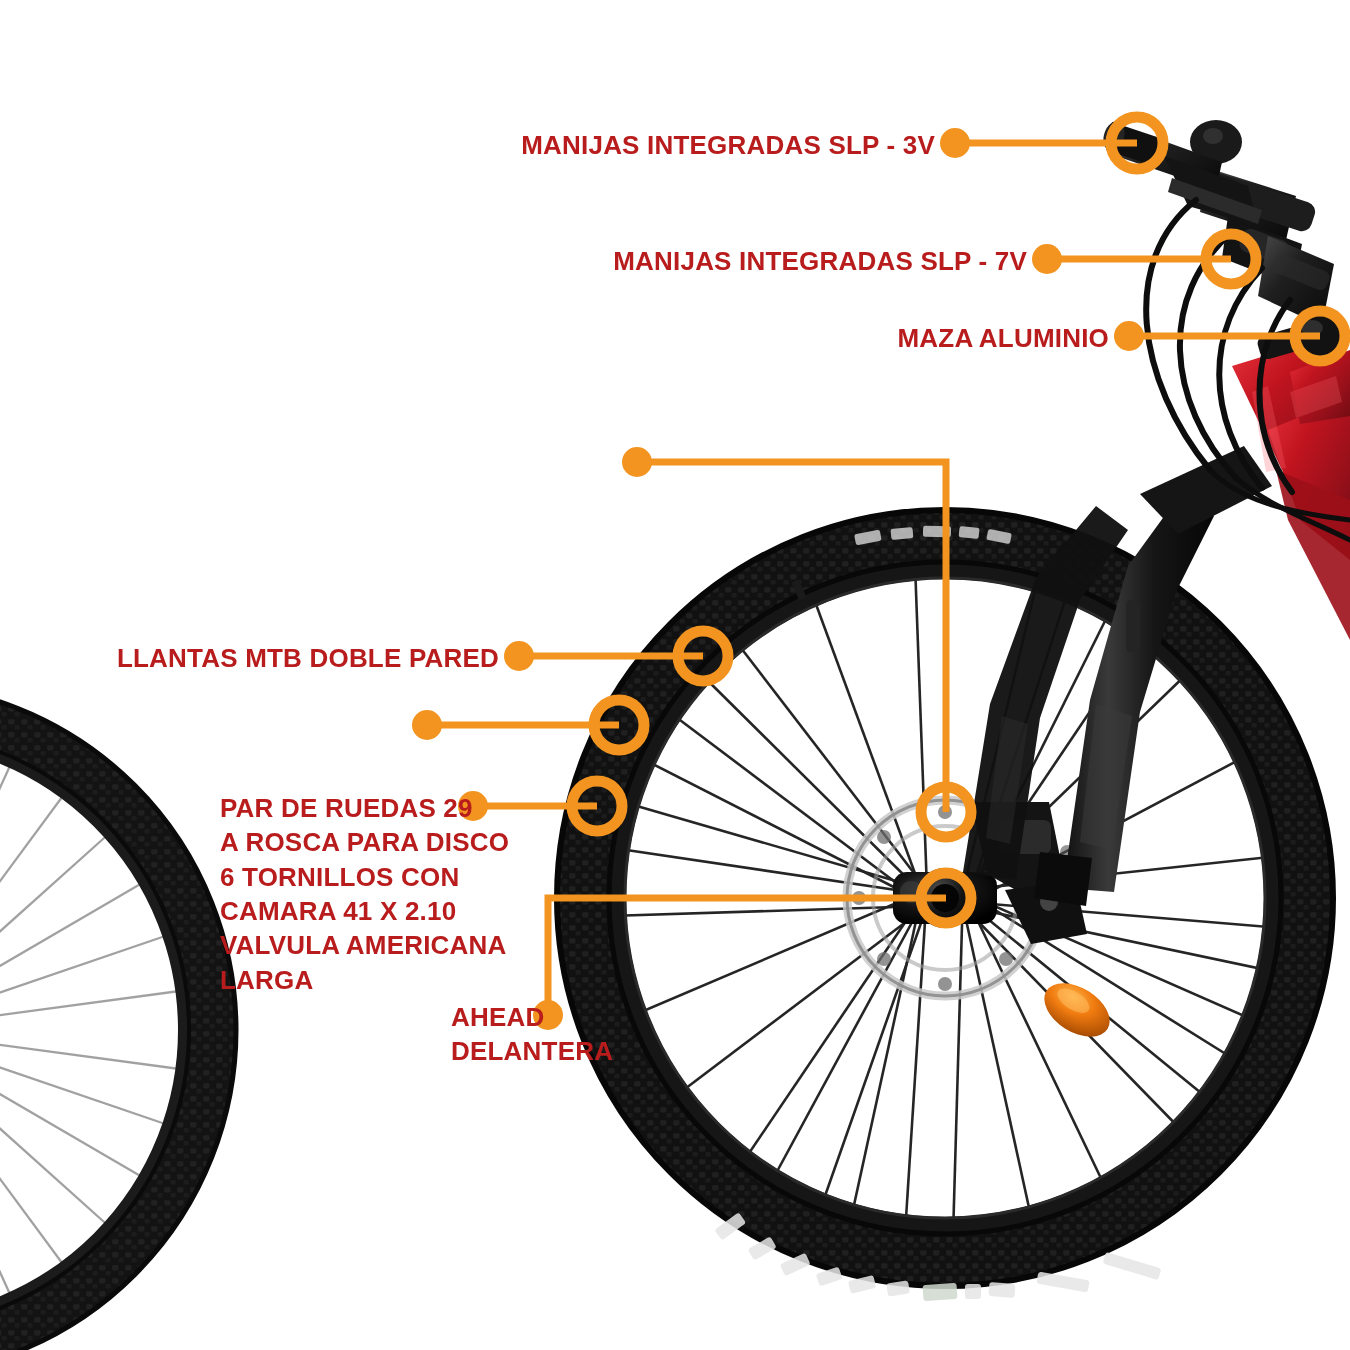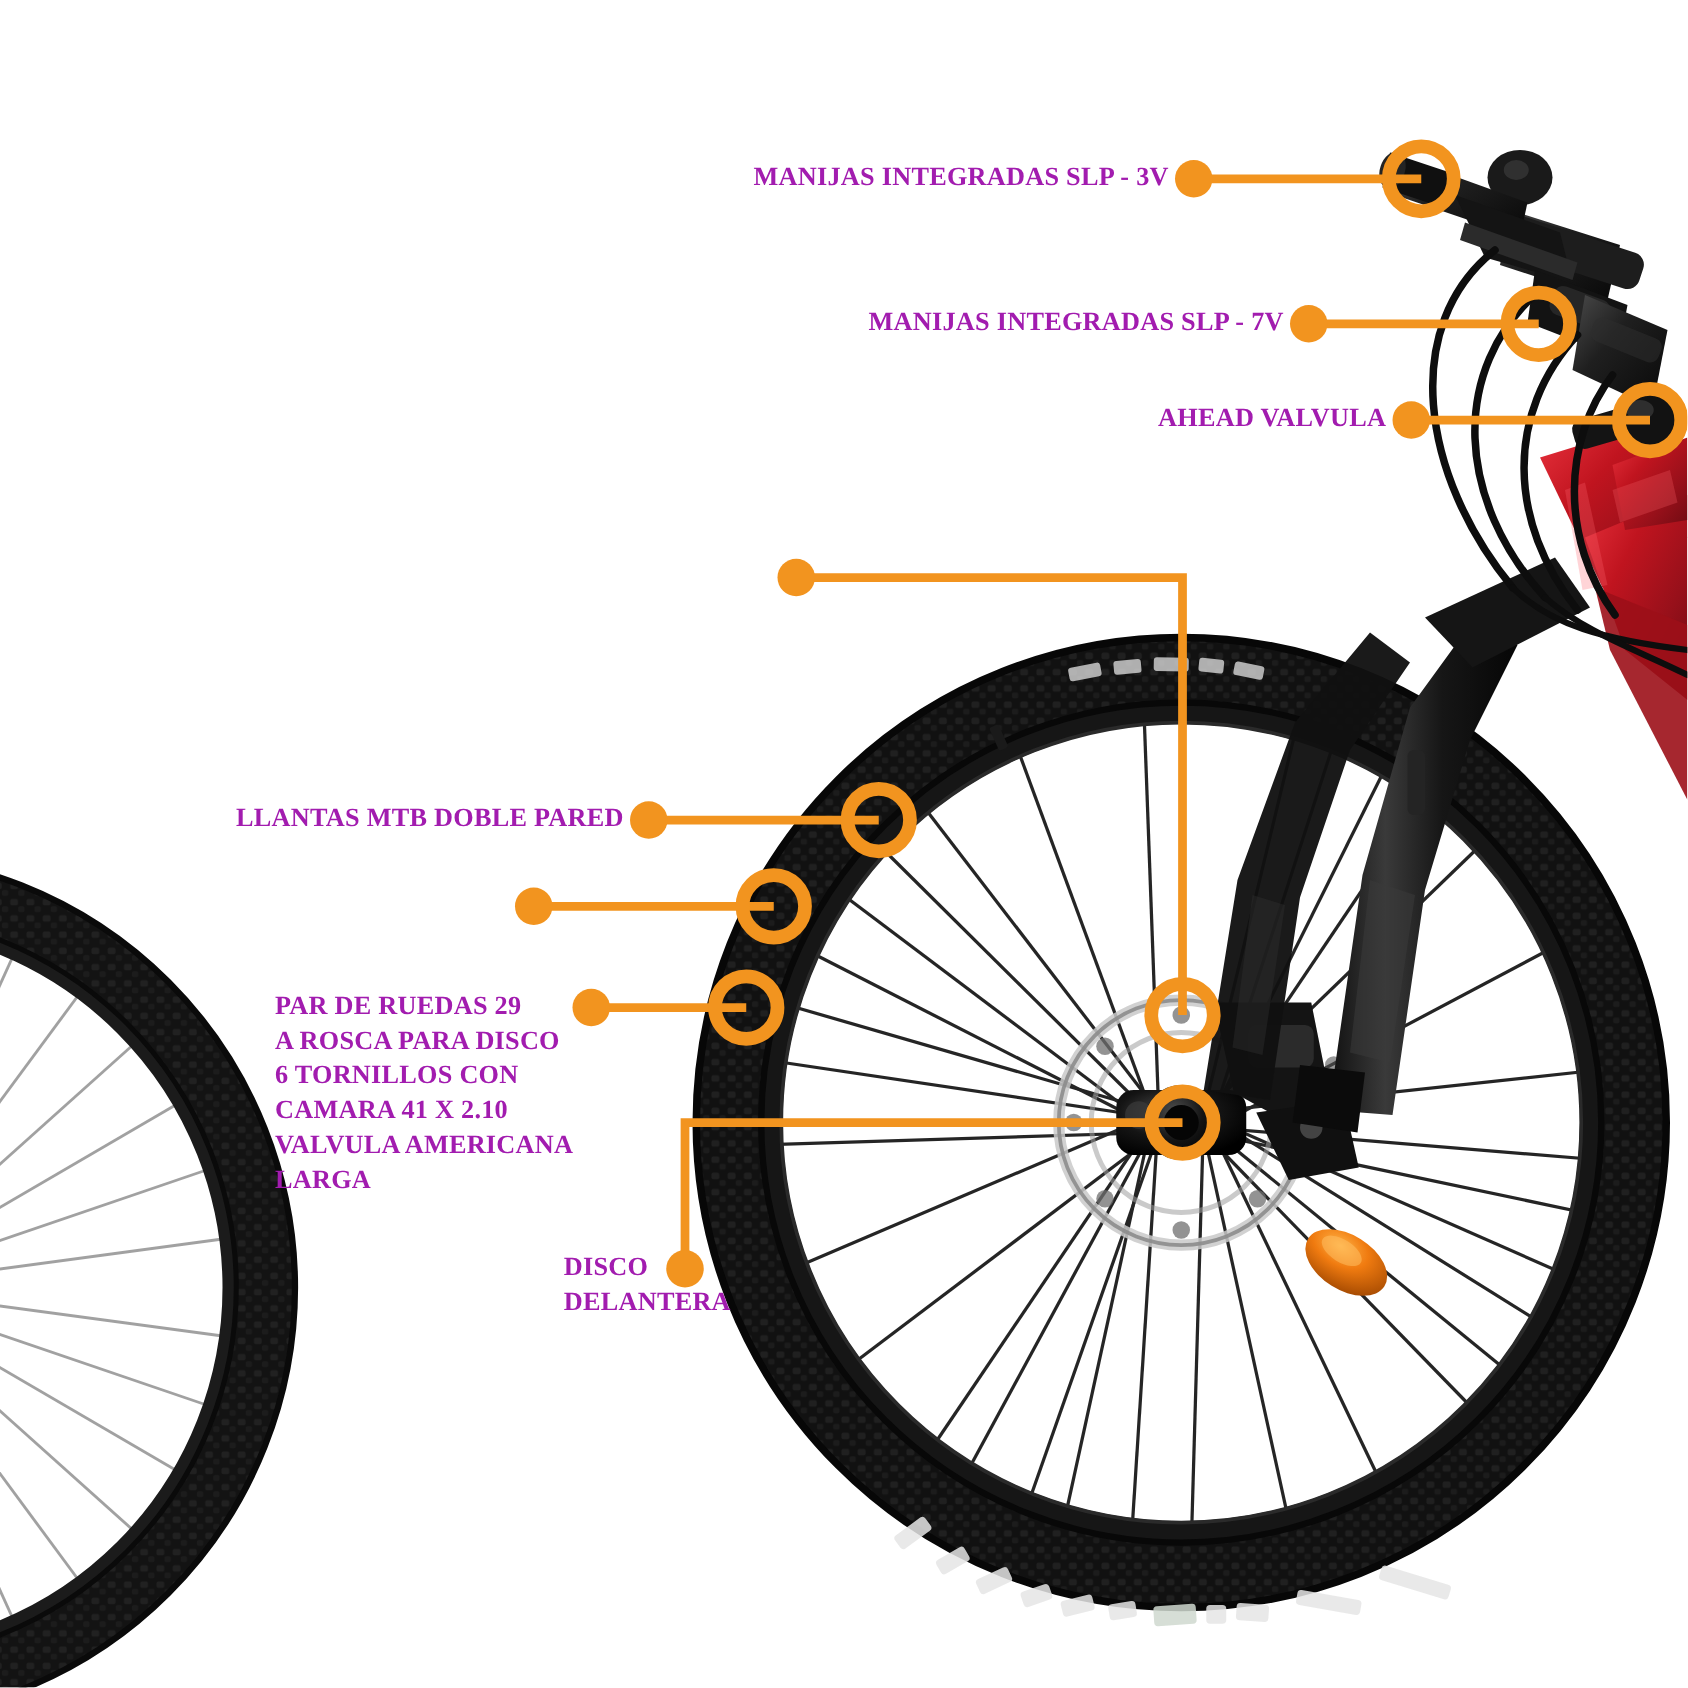--- a/index.html
+++ b/index.html
@@ -20,24 +20,24 @@
     left: 0;
     top: 0;
     width: 1350px;
     height: 1350px;
   }
   #bike-svg { z-index: 1; }
   #callout-svg { z-index: 2; }
   .callout-label {
     position: absolute;
     z-index: 3;
-    color: #a21caf;
-    font-family: Liberation Serif, serif;
+    color: #b91c1c;
+    font-family: Liberation Sans, sans-serif;
     font-weight: bold;
-    font-size: 21px;
+    font-size: 26px;
     letter-spacing: 0.2px;
     line-height: 1.32;
     white-space: pre-line;
   }
   .lbl-right { text-align: right; }
   .lbl-left  { text-align: left; }
 </style>
 </head>
 <body>
 
@@ -360,29 +360,29 @@
       <circle cx="619" cy="725" r="25"></circle>
       <circle cx="597" cy="806" r="25"></circle>
       <circle cx="946" cy="898" r="25"></circle>
     </g>
   </svg>
 
   <div class="callout-label lbl-right" style="right:415px; top:128px;">MANIJAS INTEGRADAS SLP - 3V</div>
 
   <div class="callout-label lbl-right" style="right:323px; top:244px;">MANIJAS INTEGRADAS SLP - 7V</div>
 
-  <div class="callout-label lbl-right" style="right:241px; top:321px;">AHEAD VALVULA</div>
+  <div class="callout-label lbl-right" style="right:241px; top:321px;">MAZA ALUMINIO</div>
 
 
   <div class="callout-label lbl-right" style="right:851px; top:641px;">LLANTAS MTB DOBLE PARED</div>
 
 
   <div class="callout-label lbl-left" style="left:220px; top:791px;">PAR DE RUEDAS 29
 A ROSCA PARA DISCO
 6 TORNILLOS CON
 CAMARA 41 X 2.10
 VALVULA AMERICANA
 LARGA</div>
 
-  <div class="callout-label lbl-left" style="left:451px; top:1000px;">DISCO
+  <div class="callout-label lbl-left" style="left:451px; top:1000px;">AHEAD
 DELANTERA</div>
 
 </div>
 
 </body></html>

